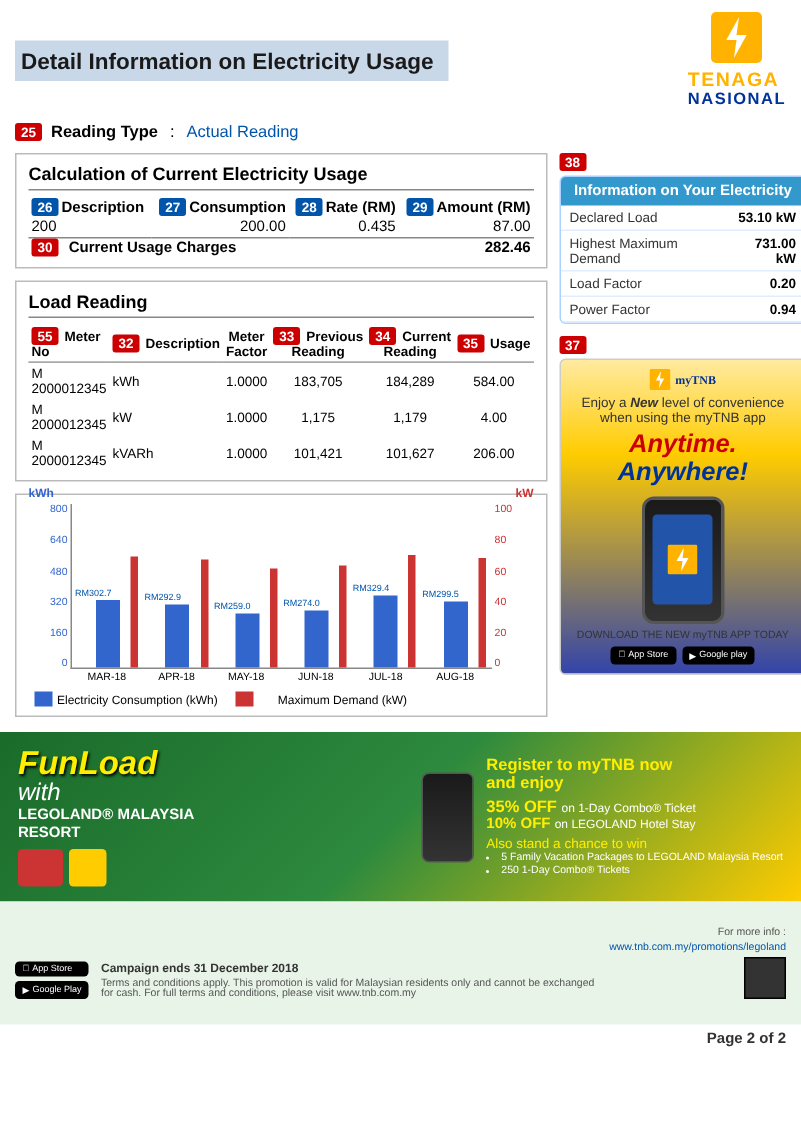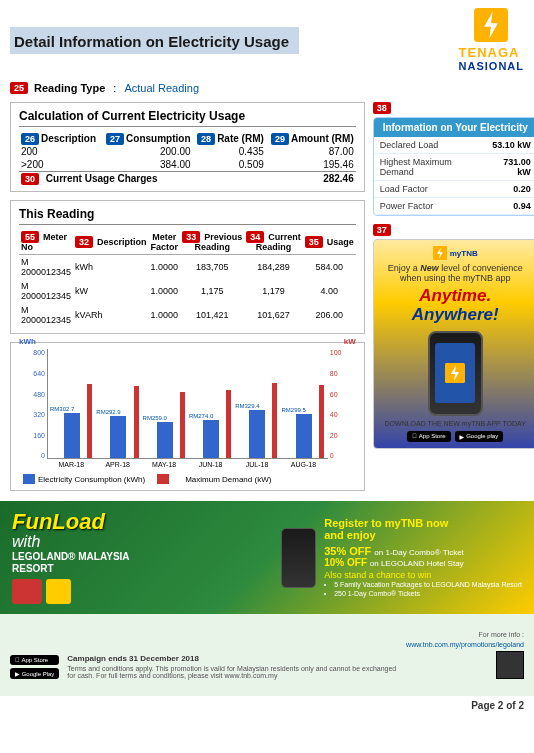--- a/index.html
+++ b/index.html
@@ -386,39 +386,33 @@
               </th>
             </tr>
           </thead>
           <tbody>
             <tr>
               <td>200</td>
               <td class="right">200.00</td>
               <td class="right">0.435</td>
               <td class="right">87.00</td>
             </tr>
-            <tr>
-              <td>&gt;200</td>
-              <td class="right">384.00</td>
-              <td class="right">0.509</td>
-              <td class="right">195.46</td>
-            </tr>
             <tr class="border-top">
               <td colspan="3">
                 <span class="badge-red">30</span>
                 <strong>Current Usage Charges</strong>
               </td>
               <td class="right bold">282.46</td>
             </tr>
           </tbody>
         </table>
       </div>
 
       <div class="meter-section">
-        <div class="section-title">This Reading</div>
+        <div class="section-title">Load Reading</div>
         <table class="meter-table">
           <thead>
             <tr>
               <th class="left">
                 <span class="badge-red">55</span>Meter No
               </th>
               <th class="left">
                 <span class="badge-red">32</span>Description
               </th>
               <th>Meter Factor</th>
@@ -580,21 +574,21 @@
             </tr>
           </tbody>
         </table>
       </div>
 
       <div style="display:flex; align-items:center; gap:2px; margin-bottom:3px;">
         <span class="badge-red">37</span>
       </div>
       <div class="app-promo">
 
-        <div style="display:flex; align-items:center; justify-content:center; gap:3px; margin-bottom:3px;">
+        <div style="display:flex; align-items:center; justify-content:center; gap:3px; margin-bottom:3px;font-family:Liberation Serif, serif;">
           <svg width="14" height="14" viewBox="0 0 40 40">
             <rect width="40" height="40" rx="3" fill="#ffb300"></rect>
             <polygon points="22,4 12,22 20,22 18,36 28,18 20,18" fill="white"></polygon>
           </svg>
           <span style="font-size:8px; font-weight:bold; color:#003399;">myTNB</span>
         </div>
         <div style="font-size:9px; color:#333;">
           Enjoy a <em style="font-weight:bold;">New</em> level of convenience
         </div>
         <div style="font-size:9px; color:#333; margin-bottom:4px;">when using the myTNB app</div>

